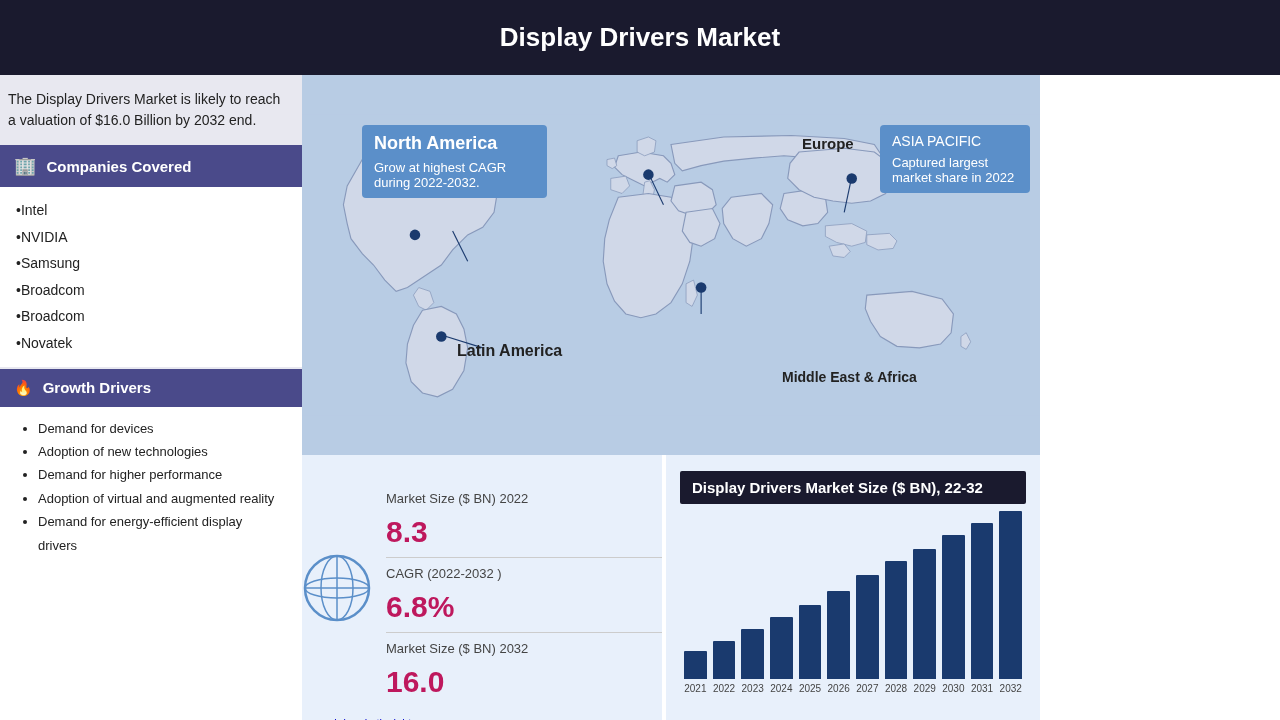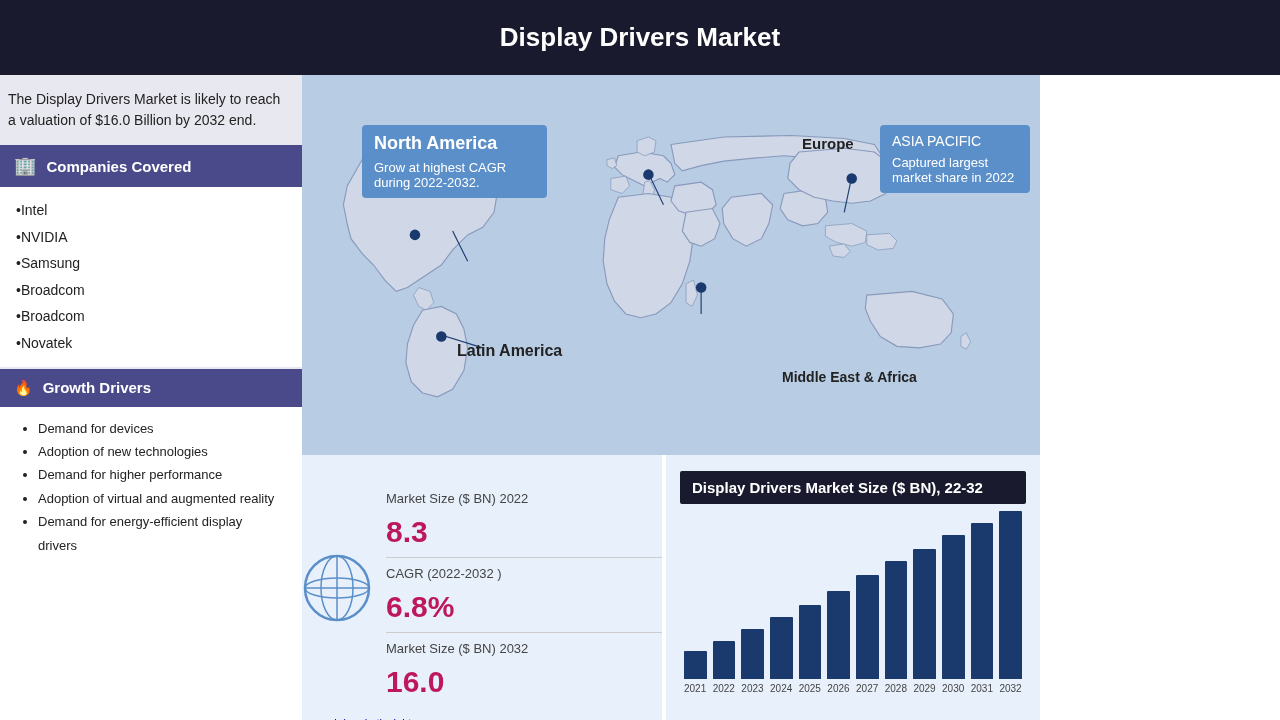--- a/index.html
+++ b/index.html
@@ -254,21 +254,21 @@
       display: flex;
       align-items: flex-end;
       height: 180px;
       gap: 6px;
       padding: 0 4px;
     }
 
     .bar-col {
       display: flex;
       flex-direction: column;
-      align-items: flex-start;
+      align-items: center;
       flex: 1;
     }
 
     .bar {
       background: #1a3a6e;
       width: 100%;
       border-radius: 1px 1px 0 0;
     }
 
     .bar-label {

